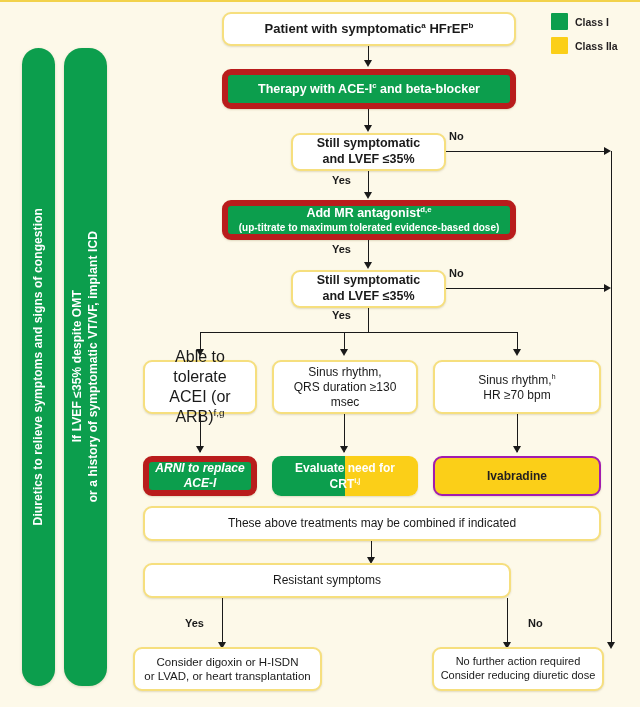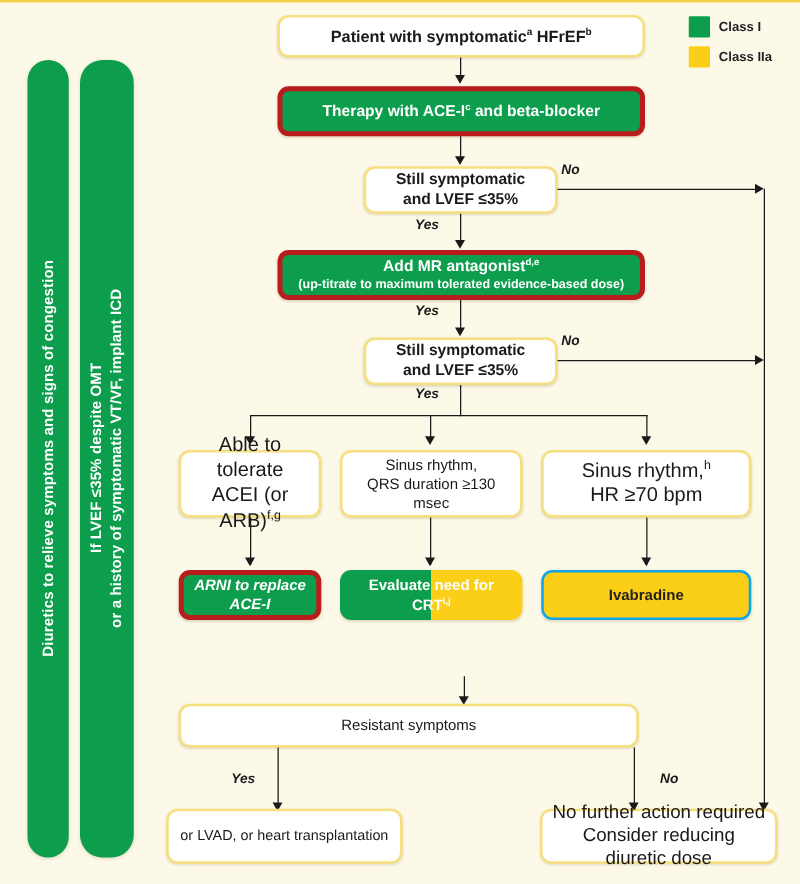--- a/index.html
+++ b/index.html
@@ -35,28 +35,28 @@
 
   .node-white {
     background: #ffffff;
     border: 2px solid #f6df7e;
     color: #1a1a1a;
     box-shadow: 0 1px 2px rgba(150,140,90,.28);
   }
 
   .node-green {
     background: #0c9e4d;
-    border: 4px solid #b91c1c;
+    border: 6px solid #b91c1c;
     color: #ffffff;
     box-shadow: 0 1px 2px rgba(150,140,90,.28);
   }
 
   .node-yellow {
     background: #fbcf18;
-    border: 2px solid #0ea5e9;
+    border: 2px solid #a21caf;
     color: #231f20;
     box-shadow: 0 1px 2px rgba(150,140,90,.28);
   }
 
   
   .node-split {
     background: linear-gradient(to right, #0c9e4d 0%, #0c9e4d 50%, #fbcf18 50%, #fbcf18 100%);
     border: none;
     box-shadow: 0 1px 2px rgba(150,140,90,.28);
     border-radius: 9px;
@@ -124,21 +124,20 @@
     border-bottom: 4.5px solid transparent;
     border-left: 7px solid #1a1a1a;
   }
 
   .edge-label {
     position: absolute;
     font-size: 11px;
     font-weight: bold;
     color: #1a1a1a;
     white-space: nowrap;
-    font-style: italic;
   }
 </style>
 </head>
 <body>
 
 <div id="canvas">
 
   <div class="legend" style="left:551px; top:11px;">
     <div class="legend-row">
       <div class="legend-swatch" style="background:#0c9e4d;"></div>
@@ -240,21 +239,21 @@
     </div>
   </div>
 
   <div class="node node-white" style="left:272px; top:358px; width:146px; height:54px; font-size:12px;">
     <div>
       <div>Sinus rhythm,</div>
       <div>QRS duration ≥130 msec</div>
     </div>
   </div>
 
-  <div class="node node-white" style="left:433px; top:358px; width:168px; height:54px; font-size:16px;">
+  <div class="node node-white" style="left:433px; top:358px; width:168px; height:54px; font-size:12px;">
     <div>
       <div>
         <span>Sinus rhythm,</span><span class="sup-r">h</span>
       </div>
       <div>HR ≥70 bpm</div>
     </div>
   </div>
 
   <div class="vline" style="left:200px; top:412px; height:38px;"></div>
   <div class="arrowhead" style="left:196px; top:444px;"></div>
@@ -278,20 +277,23 @@
       </div>
     </div>
   </div>
 
   <div class="node node-yellow" style="left:433px; top:454px; width:168px; height:40px; font-size:12px;">
     <div>
       <div class="bold">Ivabradine</div>
     </div>
   </div>
 
+  <div class="node node-white" style="left:143px; top:504px; width:458px; height:35px; font-size:12px;">
+    <div>These above treatments may be combined if indicated</div>
+  </div>
 
   <div class="vline" style="left:371px; top:539px; height:19px;"></div>
   <div class="arrowhead" style="left:367px; top:555px;"></div>
 
   <div class="node node-white" style="left:143px; top:561px; width:368px; height:35px; font-size:12px;">
     <div>Resistant symptoms</div>
   </div>
 
   <div class="vline" style="left:222px; top:596px; height:48px;"></div>
   <div class="arrowhead" style="left:218px; top:640px;"></div>
@@ -299,24 +301,25 @@
 
   <div class="vline" style="left:507px; top:596px; height:48px;"></div>
   <div class="arrowhead" style="left:503px; top:640px;"></div>
   <div class="edge-label" style="left:528px; top:615px;">No</div>
 
   <div class="vline" style="left:611px; top:149px; height:496px;"></div>
   <div class="arrowhead" style="left:607px; top:640px;"></div>
 
   <div class="node node-white" style="left:133px; top:645px; width:189px; height:44px; font-size:11.5px;">
     <div>
+      <div>Consider digoxin or H-ISDN</div>
       <div>or LVAD, or heart transplantation</div>
     </div>
   </div>
 
-  <div class="node node-white" style="left:432px; top:645px; width:190px; height:44px; font-size:15px;align-items:center;">
+  <div class="node node-white" style="left:432px; top:645px; width:172px; height:44px; font-size:11px;align-items:center;">
     <div>
       <div>No further action required</div>
       <div>Consider reducing diuretic dose</div>
     </div>
   </div>
 
 </div>
 
 </body></html>

